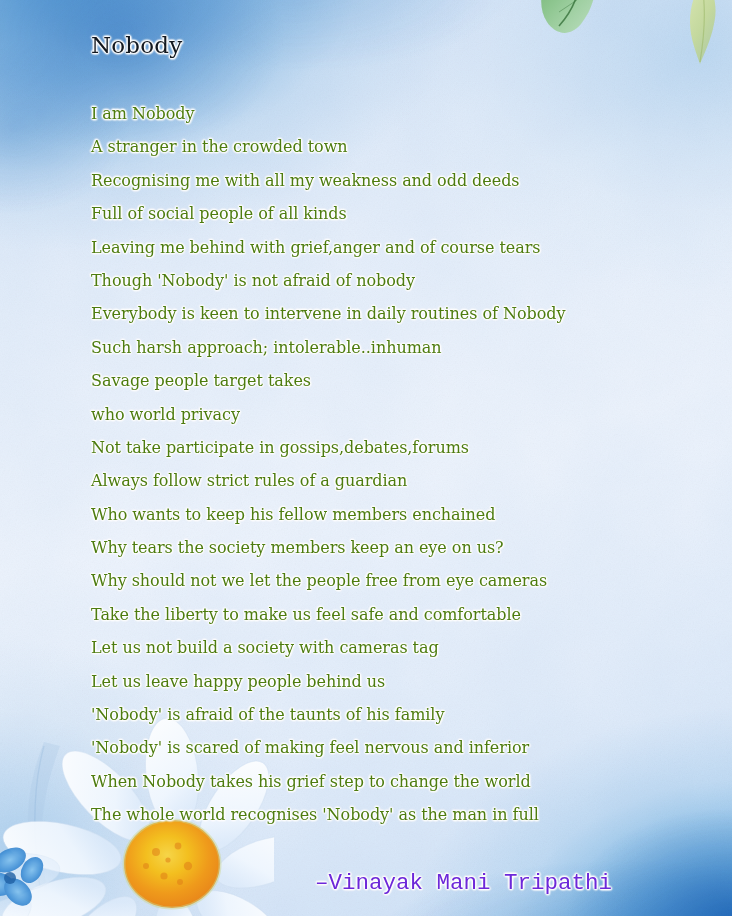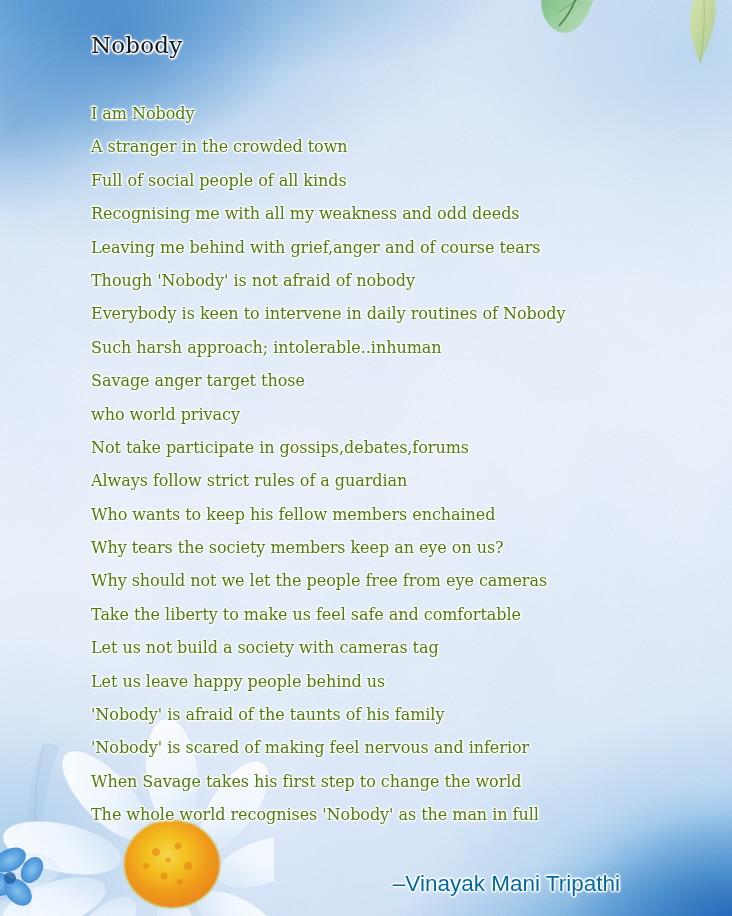--- a/index.html
+++ b/index.html
@@ -148,29 +148,29 @@
     font-family: "DejaVu Serif", "Liberation Serif", serif;
     text-shadow:
       0 0 3px #ffffff, 0 0 3px #ffffff, 0 0 2px #ffffff,
       1px 0 2px #ffffff, -1px 0 2px #ffffff,
       0 1px 2px #ffffff, 0 -1px 2px #ffffff,
       1px 1px 2px #ffffff, -1px -1px 2px #ffffff;
   }
 
   #poem-attribution {
     position: absolute;
-    left: 99px;
+    left: 91px;
     top: 868px;
     width: 521px;
     text-align: right;
     font-size: 22.5px;
     line-height: 31px;
-    color: #0369a1;
+    color: #6d28d9;
     white-space: pre;
-    font-family: Liberation Sans, sans-serif;
+    font-family: Liberation Mono, monospace;
     text-shadow:
       0 0 3px #ffffff, 0 0 3px #ffffff, 0 0 2px #ffffff,
       1px 0 2px #ffffff, -1px 0 2px #ffffff,
       0 1px 2px #ffffff, 0 -1px 2px #ffffff,
       1px 1px 2px #ffffff, -1px -1px 2px #ffffff;
   }
 </style>
 </head>
 <body>
 
@@ -302,38 +302,38 @@
       <circle cx="36" cy="42" r="6" fill="#1f5fa3" opacity="0.8"></circle>
     </svg>
   </div>
 
   <div id="poem-content">
     <div id="poem-title">Nobody</div>
 
     <div id="poem-lines">
       <div class="poem-line">I am Nobody</div>
       <div class="poem-line">A stranger in the crowded town</div>
+      <div class="poem-line">Recognising me with all my weakness and odd deeds</div>
       <div class="poem-line">Full of social people of all kinds</div>
-      <div class="poem-line">Recognising me with all my weakness and odd deeds</div>
       <div class="poem-line">Leaving me behind with grief,anger and of course tears</div>
       <div class="poem-line">Though 'Nobody' is not afraid of nobody</div>
       <div class="poem-line">Everybody is keen to intervene in daily routines of Nobody</div>
       <div class="poem-line">Such harsh approach; intolerable..inhuman</div>
-      <div class="poem-line">Savage anger target those</div>
+      <div class="poem-line">Savage people target takes</div>
       <div class="poem-line">who world privacy</div>
       <div class="poem-line">Not take participate in gossips,debates,forums</div>
       <div class="poem-line">Always follow strict rules of a guardian</div>
       <div class="poem-line">Who wants to keep his fellow members enchained</div>
       <div class="poem-line">Why tears the society members keep an eye on us?</div>
       <div class="poem-line">Why should not we let the people free from eye cameras</div>
       <div class="poem-line">Take the liberty to make us feel safe and comfortable</div>
       <div class="poem-line">Let us not build a society with cameras tag</div>
       <div class="poem-line">Let us leave happy people behind us</div>
       <div class="poem-line">'Nobody' is afraid of the taunts of his family</div>
       <div class="poem-line">'Nobody' is scared of making feel nervous and inferior</div>
-      <div class="poem-line">When Savage takes his first step to change the world</div>
+      <div class="poem-line">When Nobody takes his grief step to change the world</div>
       <div class="poem-line">The whole world recognises 'Nobody' as the man in full</div>
     </div>
 
     <div id="poem-attribution">–Vinayak Mani Tripathi</div>
   </div>
 
 </div>
 
 </body></html>

